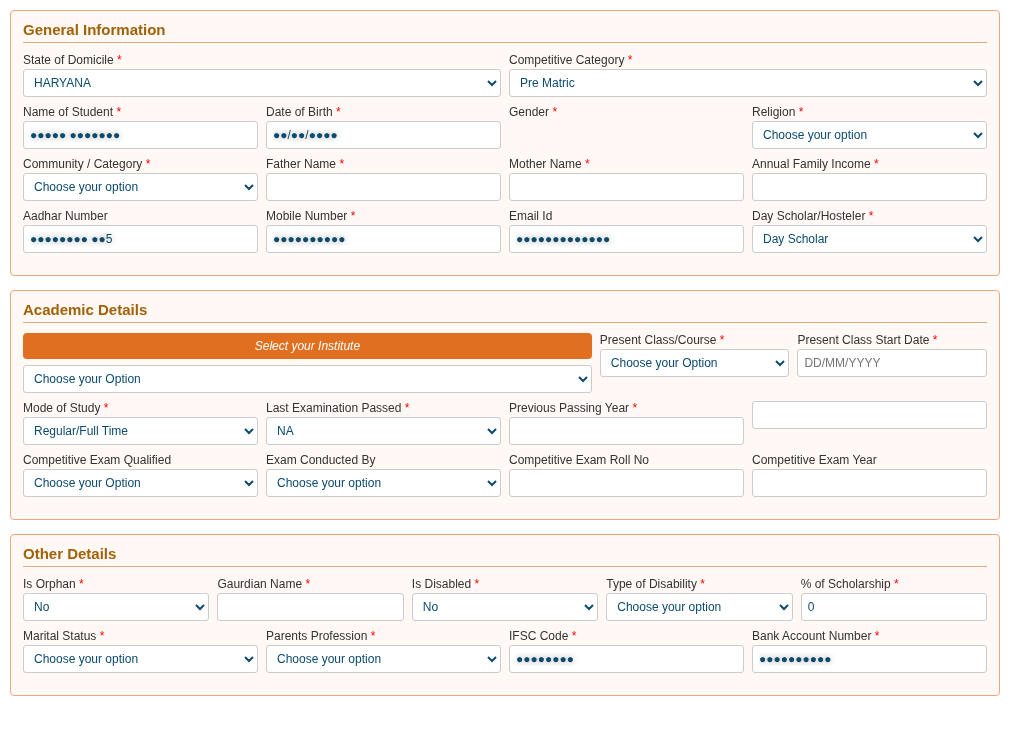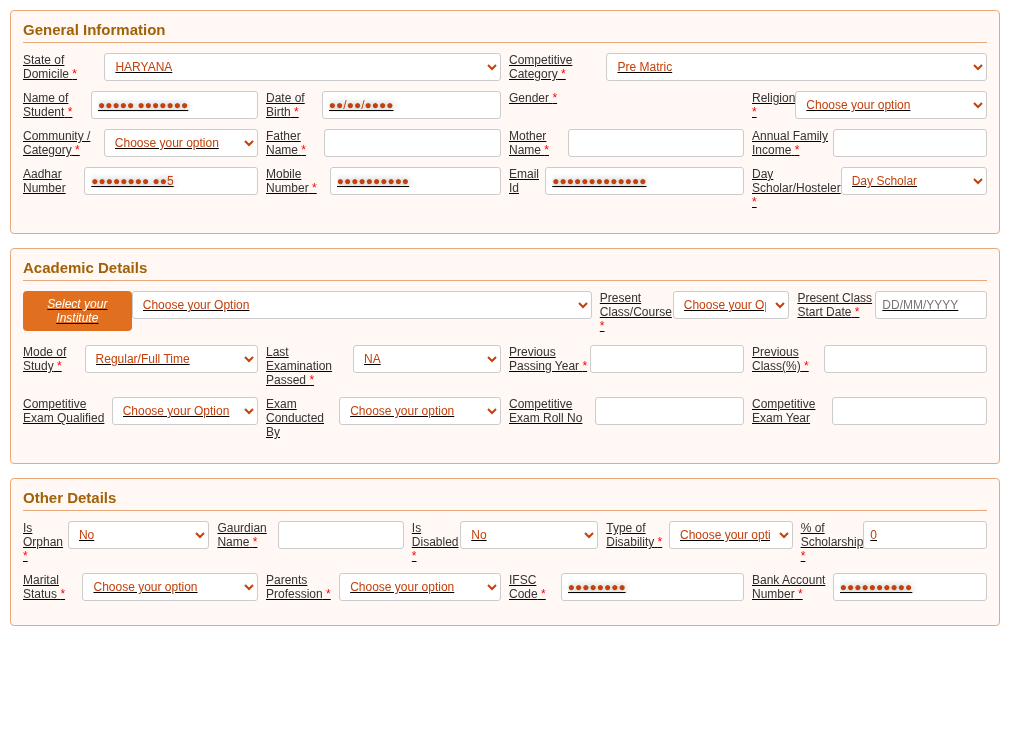--- a/index.html
+++ b/index.html
@@ -25,42 +25,41 @@
       padding-bottom: 4px;
     }
     .form-row {
       display: flex;
       flex-wrap: wrap;
       gap: 8px;
       margin-bottom: 8px;
     }
     .form-group {
       display: flex;
-      flex-direction: row;
+      flex-direction: column;
       flex: 1;
       min-width: 120px;
-      text-decoration: underline;
     }
     .form-group.wide { flex: 3; }
     label {
       font-size: 12px;
       color: #333;
       margin-bottom: 2px;
     }
     label .req {
       color: red;
       font-size: 12px;
     }
     input[type="text"], select {
       border: 1px solid #ccc;
       border-radius: 3px;
       padding: 5px 6px;
       font-size: 12px;
       background: #fff;
-      color: #c2410c;
+      color: #0c4a6e;
       width: 100%;
       height: 28px;
     }
     input[type="text"]:disabled, select:disabled {
       background: #f5f5f5;
     }
     select {
       appearance: auto;
     }
     .blurred {
@@ -235,23 +234,20 @@
         <option>NA</option>
       </select>
     </div>
     <div class="form-group">
       <label>
         <span>Previous Passing Year</span> <span class="req">*</span>
       </label>
       <input type="text" style="">
     </div>
     <div class="form-group">
-      <label>
-        <span>Previous Class(%)</span> <span class="req">*</span>
-      </label>
       <input type="text" style="">
     </div>
   </div>
 
   <div class="form-row">
     <div class="form-group">
       <label>
         <span>Competitive Exam Qualified</span>
       </label>
       <select>

